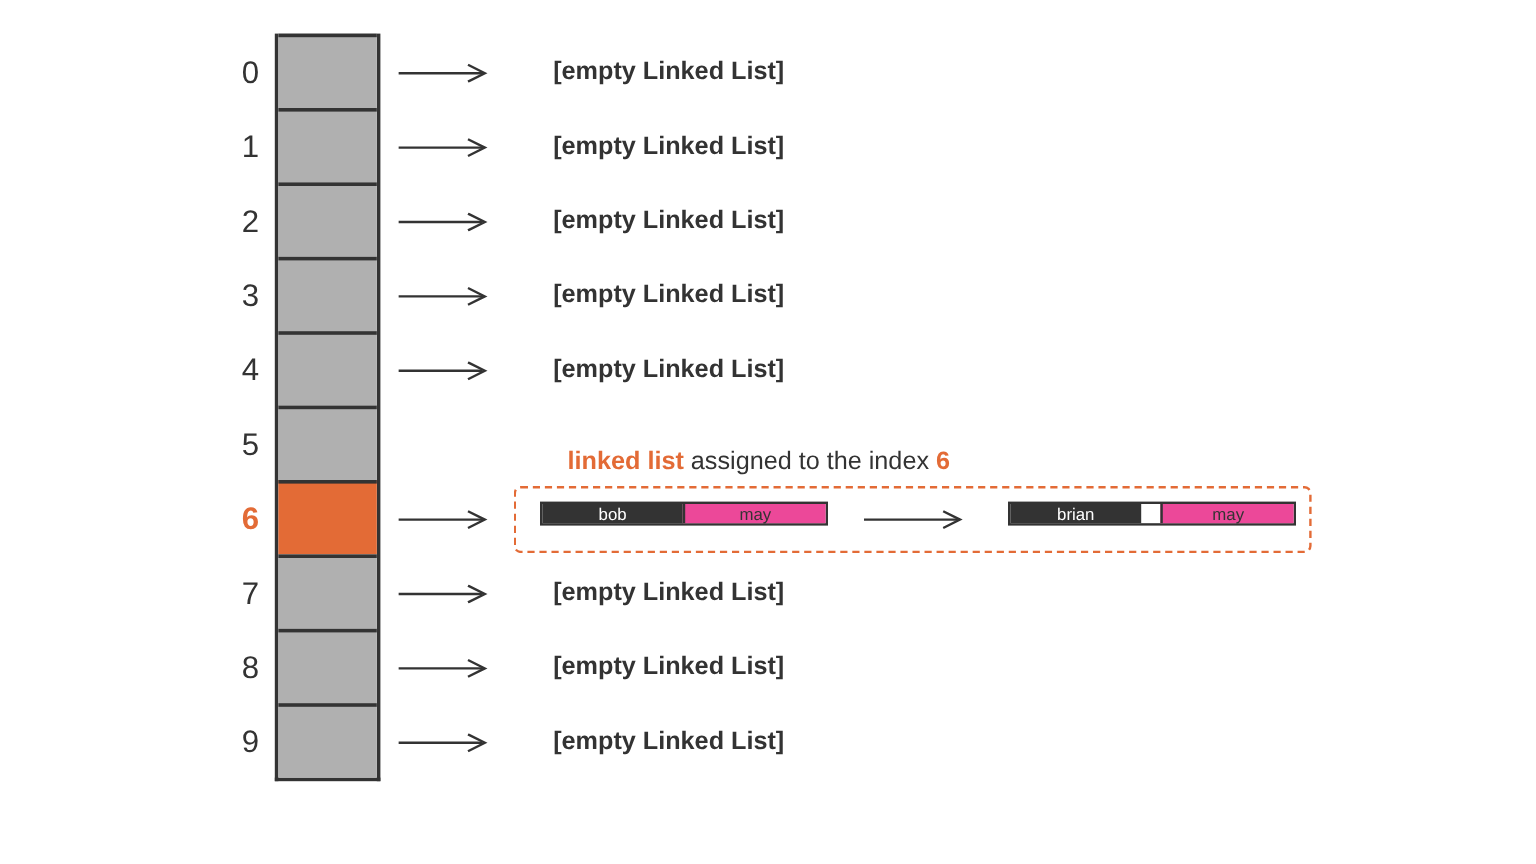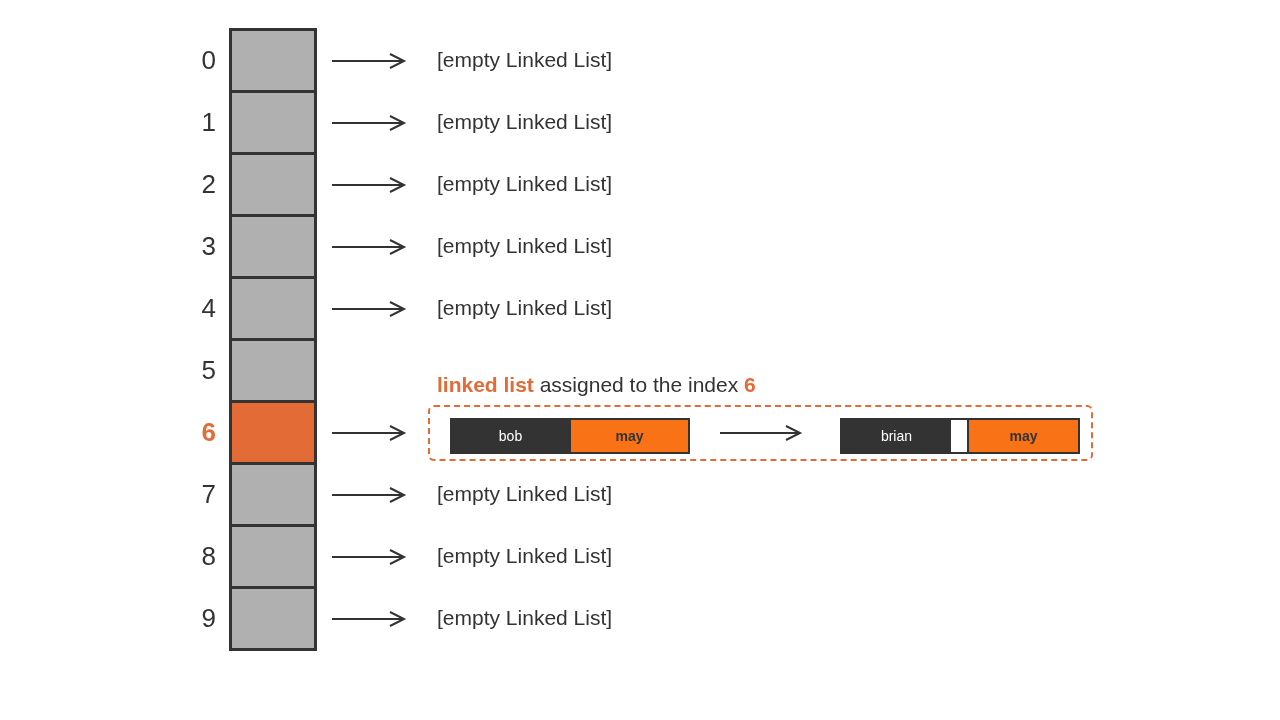--- a/index.html
+++ b/index.html
@@ -50,58 +50,59 @@
     font-weight: 700;
   }
   
   .arrow {
     position: absolute;
   }
   
   .bucket-label {
     position: absolute;
     font-size: 21px;
-    font-weight: 400;
+    font-weight: 700;
     color: #333333;
     white-space: nowrap;
+    margin-left: 24px;
   }
   
   .caption {
     position: absolute;
     font-size: 21px;
     white-space: nowrap;
+    margin-left: 36px;
   }
   .caption .accent-strong { color: #e36b36; font-weight: 700; }
   .caption .muted { color: #333333; font-weight: 400; }
   .caption .accent-strong2 { color: #e36b36; font-weight: 700; }
   
   .node {
     position: absolute;
-    height: 36px;
+    height: 20px;
     border: 2px solid #333333;
     display: flex;
     box-sizing: border-box;
   }
   .node .key {
     background: #333333;
     color: #ffffff;
     font-size: 14px;
     display: flex;
     align-items: center;
     justify-content: center;
   }
   .node .val {
-    background: #f97316;
+    background: #ec4899;
     color: #333333;
     font-size: 14px;
     display: flex;
     align-items: center;
     justify-content: center;
     border-left: 2px solid #333333;
-    font-weight: bold;
   }
   
   .dashed-box {
     position: absolute;
     border: 2px dashed #e36b36;
     border-radius: 6px;
     box-sizing: border-box;
   }
 </style>
 </head>

